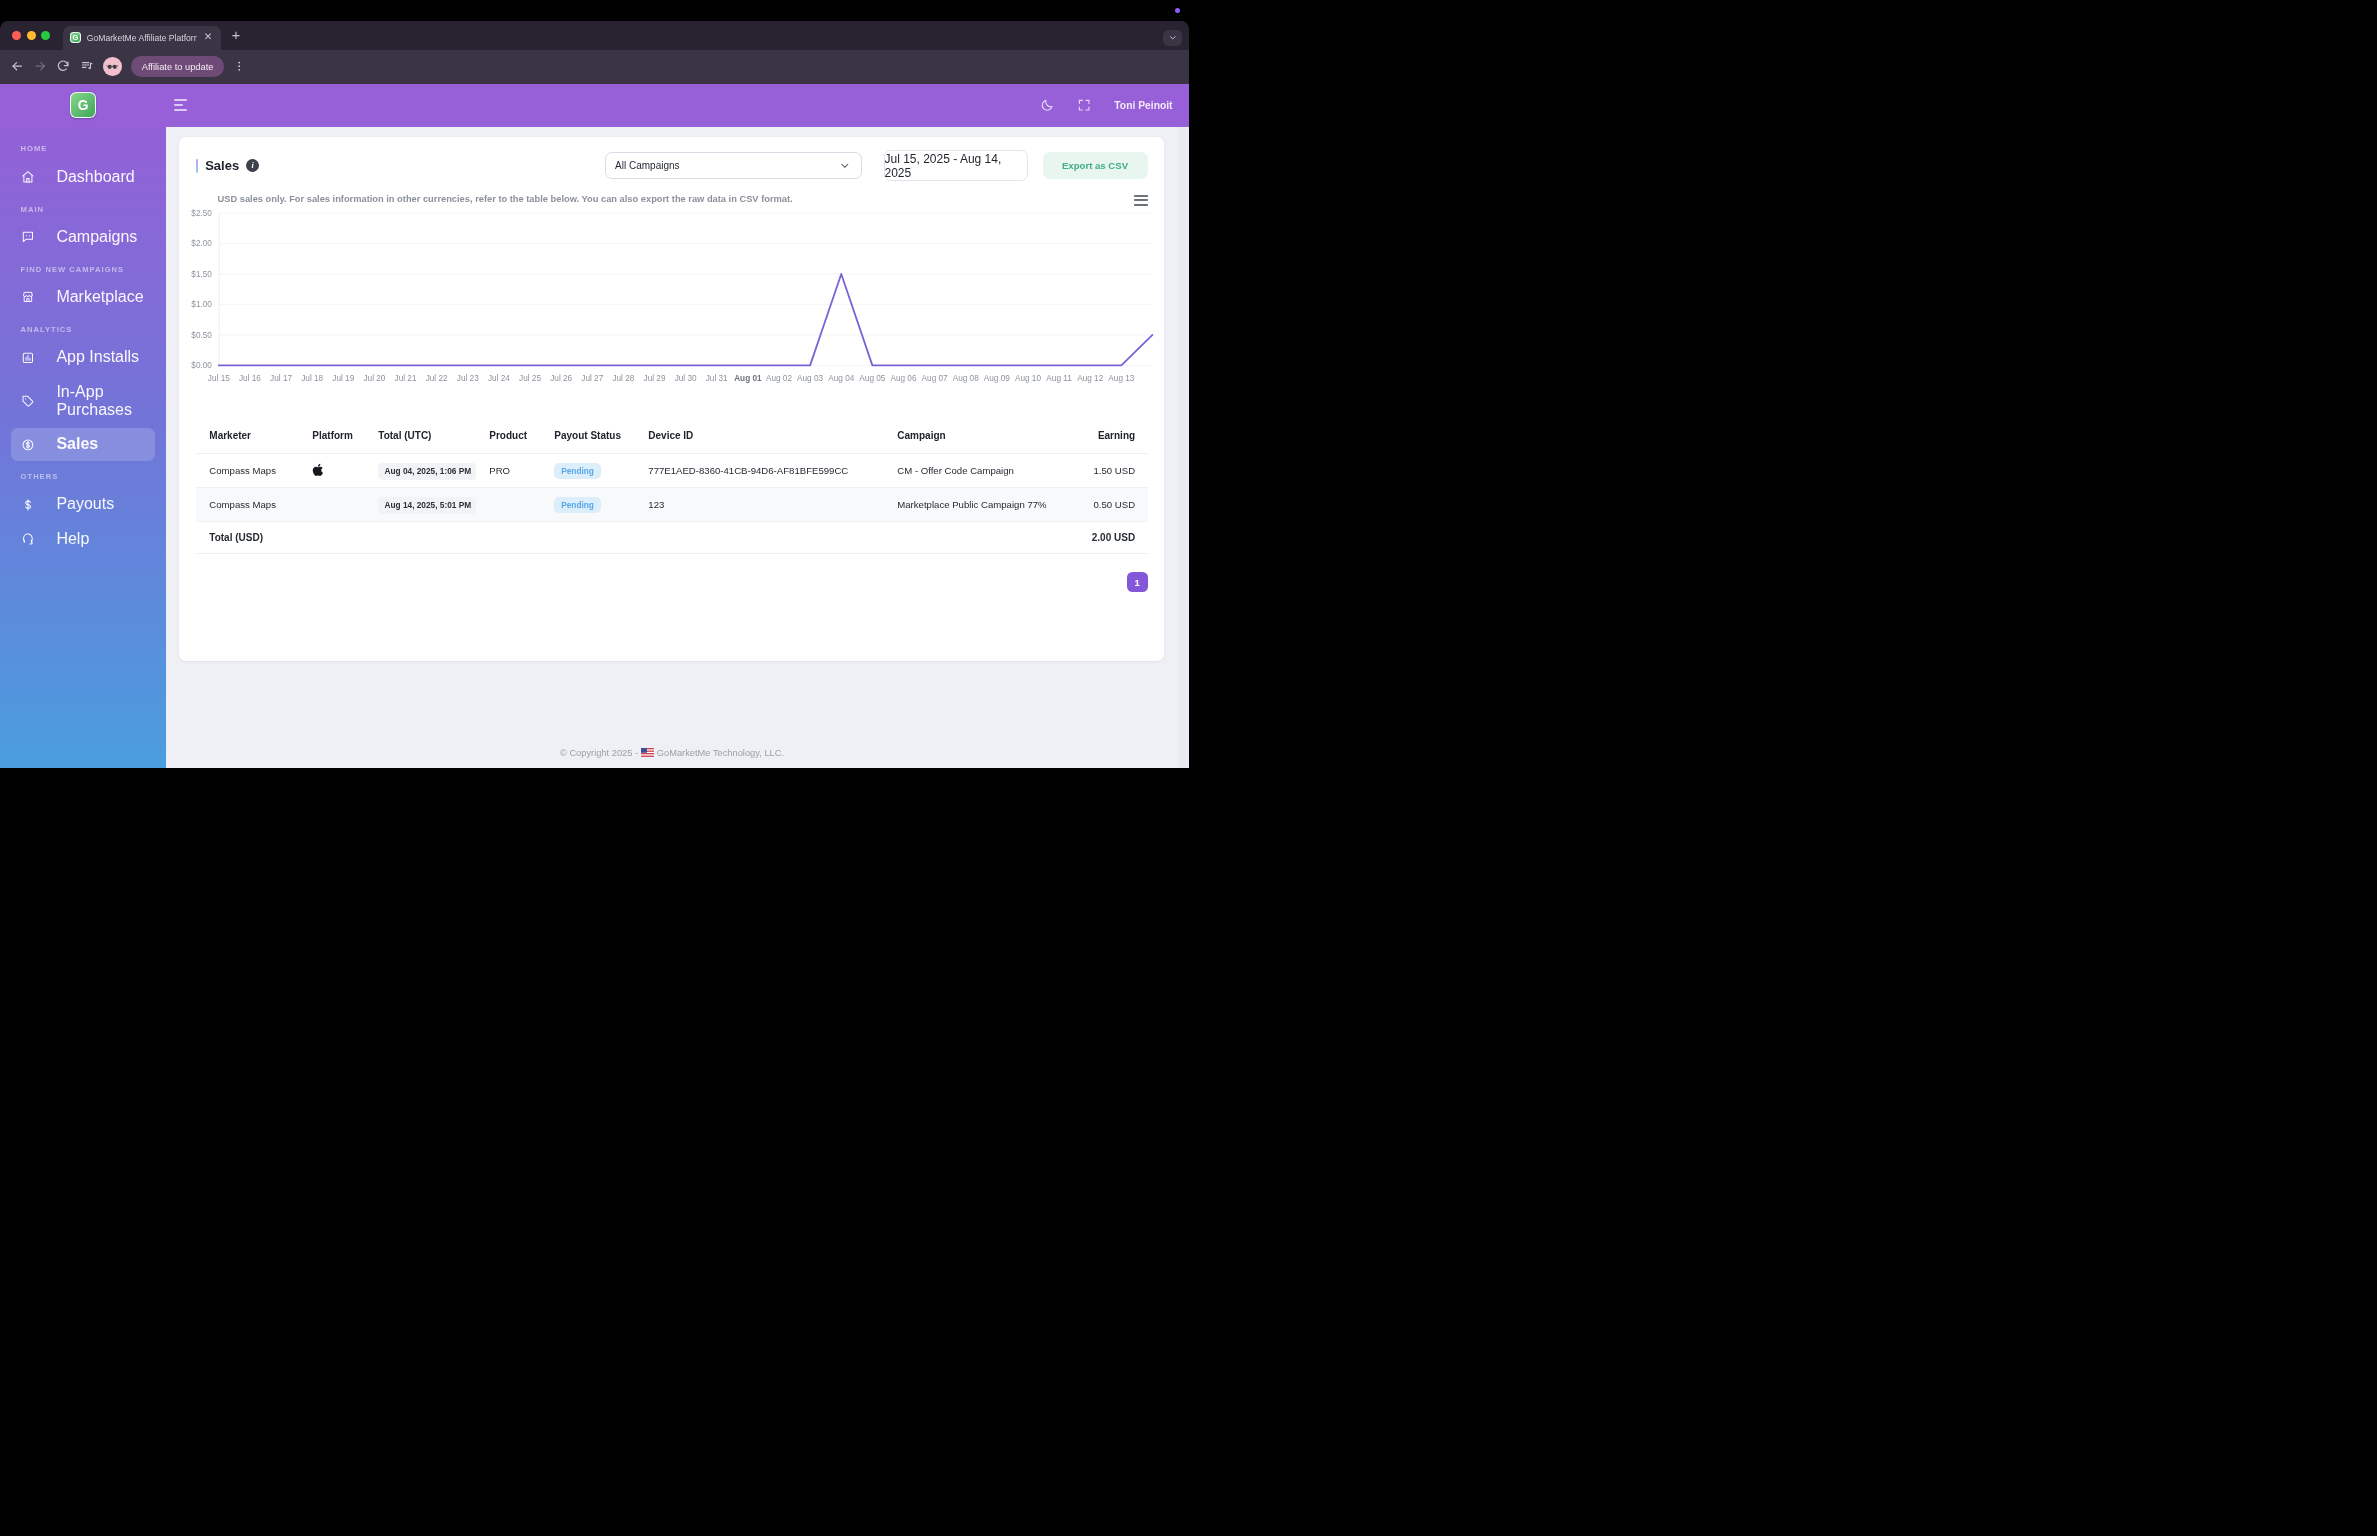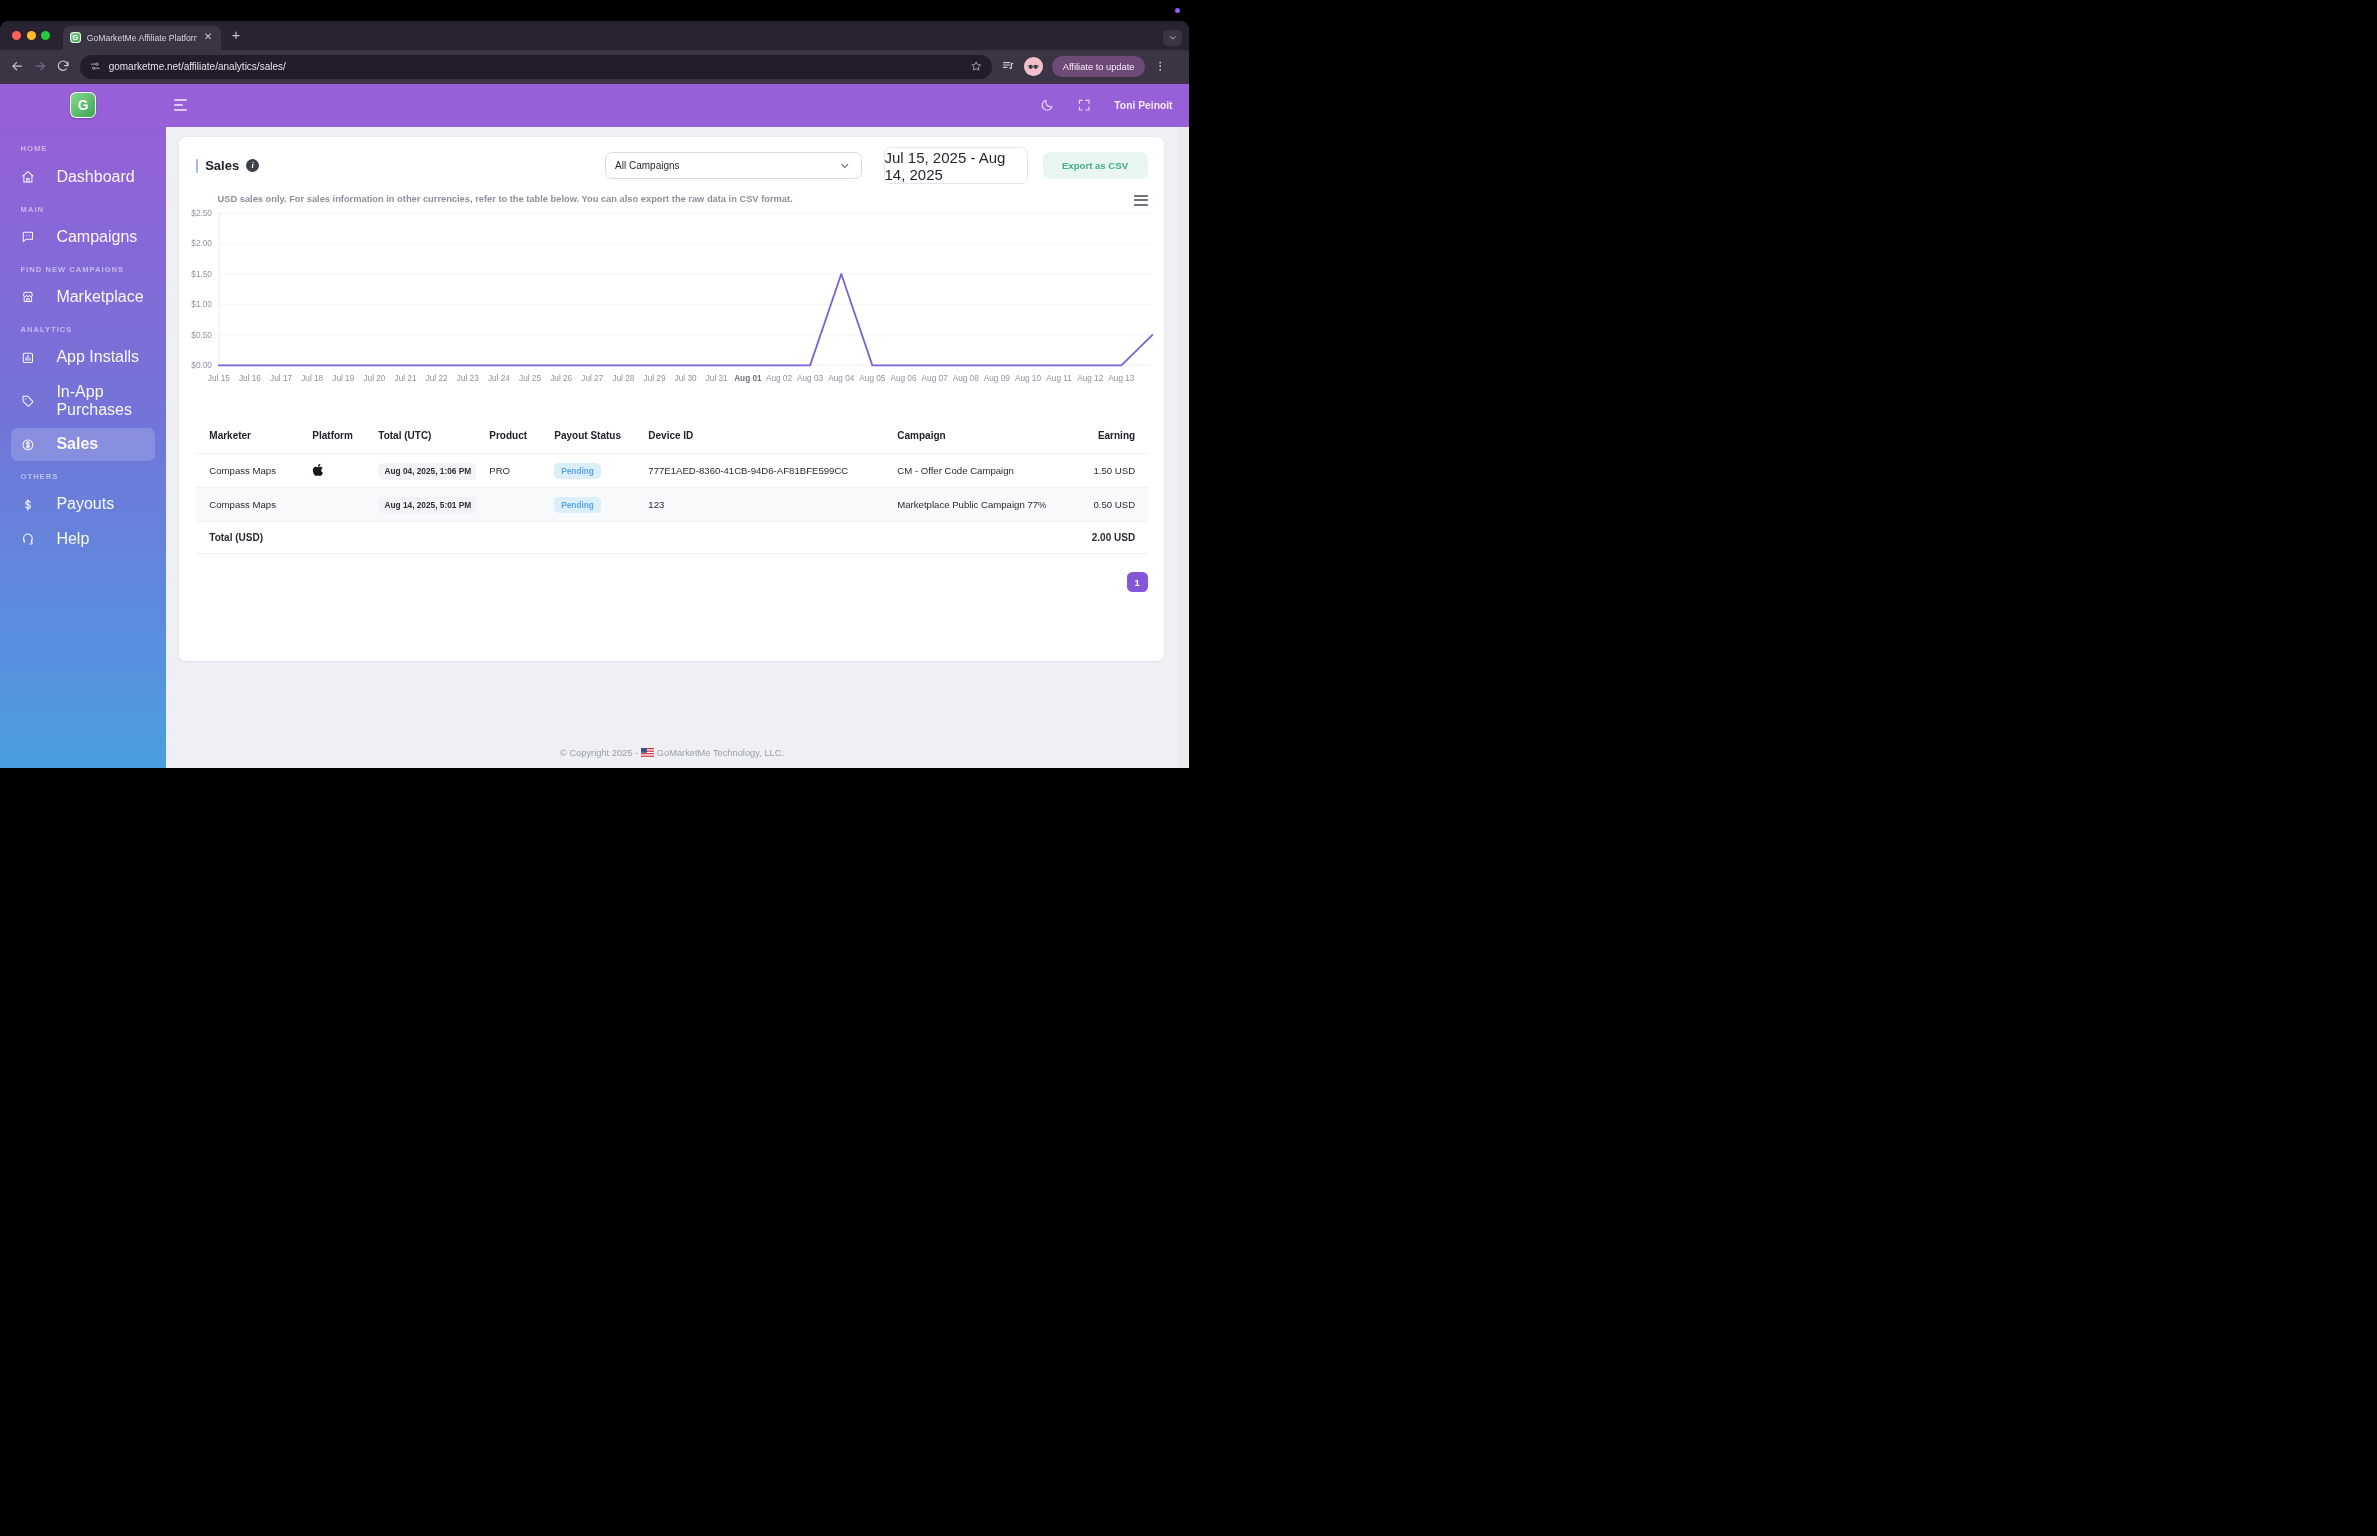--- a/index.html
+++ b/index.html
@@ -60,21 +60,21 @@
 
   .controls { display:flex; align-items:center; height:27.5px; }
   .title-wrap { display:flex; align-items:center; gap:6.9px; }
   .accent { width:2.8px; height:13.8px; border-radius:1.4px; background:linear-gradient(180deg,#c0a1ee,#8fd0f0); }
   .page-title { font-size:13px; font-weight:700; color:#20242e; }
   .info-ico { width:13px; height:13px; border-radius:50%; background:#3c414c; color:#fff; font-family:"Liberation Serif",serif; font-style:italic; font-size:8.3px; font-weight:700; display:flex; align-items:center; justify-content:center; }
   .ctl-spacer { flex:1; }
   .select { width:257px; height:27.5px; border:0.7px solid #d8dce4; border-radius:6.9px; display:flex; align-items:center; padding:0 9.6px; font-size:10px; color:#1f242e; background:#fff; }
   .select .sel-label { flex:1; }
   .sel-chevron { width:11.7px; height:11.7px; color:#5b626b; color:#5b626b; } .sel-chevron svg{width:100%;height:100%;}
-  .datebox { width:144px; height:37px; border:0.7px solid #e2e5eb; border-radius:6.9px; display:flex; align-items:center; justify-content:center; font-size:15px; color:#23272f; margin-left:22px; background:#fff; }
+  .datebox { width:144px; height:31px; border:0.7px solid #e2e5eb; border-radius:6.9px; display:flex; align-items:center; justify-content:center; font-size:12px; color:#23272f; margin-left:22px; background:#fff; }
   .export-btn { width:105px; height:27.5px; border-radius:6.9px; background:#e9f6f0; color:#3fae83; font-size:9.6px; font-weight:700; display:flex; align-items:center; justify-content:center; margin-left:15px; }
 
   .chart-note { margin:15px 0 0 22px; font-size:9.3px; font-weight:700; color:#8b909a; }
   .chart-menu { position:absolute; right:16.5px; top:58px; width:13.8px; height:11px; display:flex; flex-direction:column; justify-content:space-between; }
   .chart-menu i { display:block; height:1.8px; border-radius:0.7px; background:#6d737b; width:13.8px; }
   .chart-wrap { margin-top:8.3px; padding-left:22px; }
   .chart-wrap svg { display:block; overflow:visible; }
 
   table.sales { width:100%; border-collapse:collapse; table-layout:fixed; margin-top:32px; }
   table.sales th { text-align:left; font-size:10px; font-weight:700; color:#20242c; height:36px; padding:0 0 0 13.8px; border-bottom:0.7px solid #f0f1f5; }
@@ -132,36 +132,20 @@
             <path d="M5 12h14"></path>
             <path d="M13 6l6 6-6 6"></path>
           </svg>
       </span>
       <span class="nav-ico">
         <svg viewBox="0 0 24 24" fill="none" stroke="currentColor" stroke-width="2" stroke-linecap="round" stroke-linejoin="round">
             <path d="M20 5v6h-6"></path>
             <path d="M19.5 11a7.8 7.8 0 10-2.2 5.6"></path>
           </svg>
       </span>
-      <div class="urlbar">
-        <span class="tune-ico">
-          <svg viewBox="0 0 24 24" fill="none" stroke="currentColor" stroke-width="1.8" stroke-linecap="round">
-              <path d="M4 8h7"></path>
-              <circle cx="15" cy="8" r="2.3"></circle>
-              <path d="M20 16h-7"></path>
-              <circle cx="9" cy="16" r="2.3"></circle>
-            </svg>
-        </span>
-        <span class="url-text">gomarketme.net/affiliate/analytics/sales/</span>
-        <span class="star-ico">
-          <svg viewBox="0 0 24 24" fill="none" stroke="currentColor" stroke-width="1.7" stroke-linejoin="round">
-              <path d="M12 3.6l2.6 5.3 5.8.8-4.2 4.1 1 5.8-5.2-2.7-5.2 2.7 1-5.8L3.6 9.7l5.8-.8z"></path>
-            </svg>
-        </span>
-      </div>
       <span class="playlist-ico">
         <svg viewBox="0 0 24 24" fill="none" stroke="currentColor" stroke-width="1.8" stroke-linecap="round">
             <path d="M4 6h11"></path>
             <path d="M4 10h11"></path>
             <path d="M4 14h6"></path>
             <path d="M17.5 15V7l2.5 1"></path>
             <circle cx="15.8" cy="15.2" r="1.8" fill="currentColor" stroke="none"></circle>
           </svg>
       </span>
       <span class="avatar">

